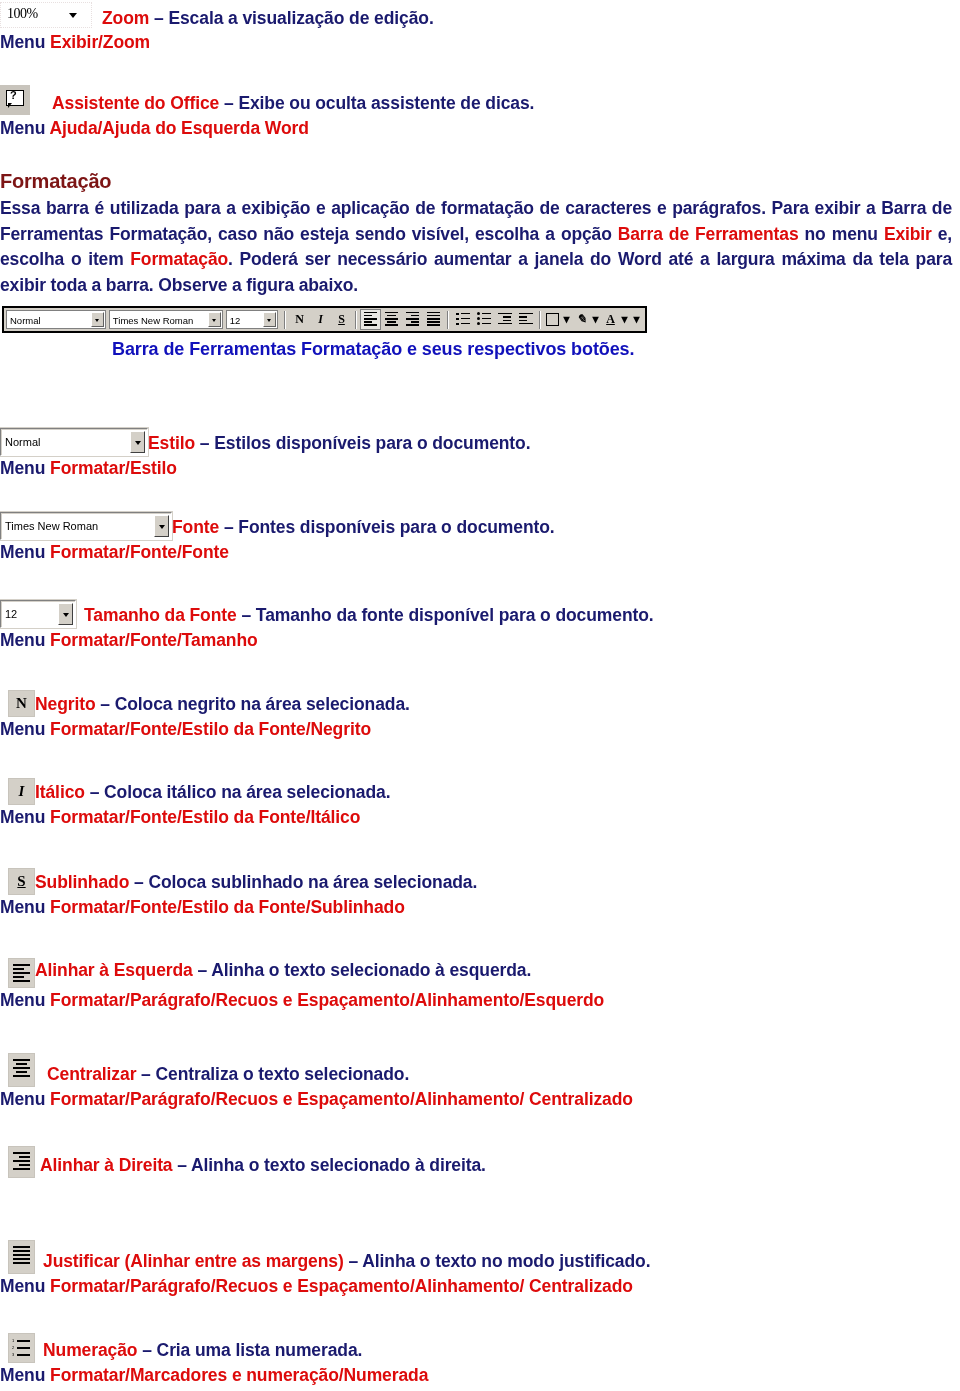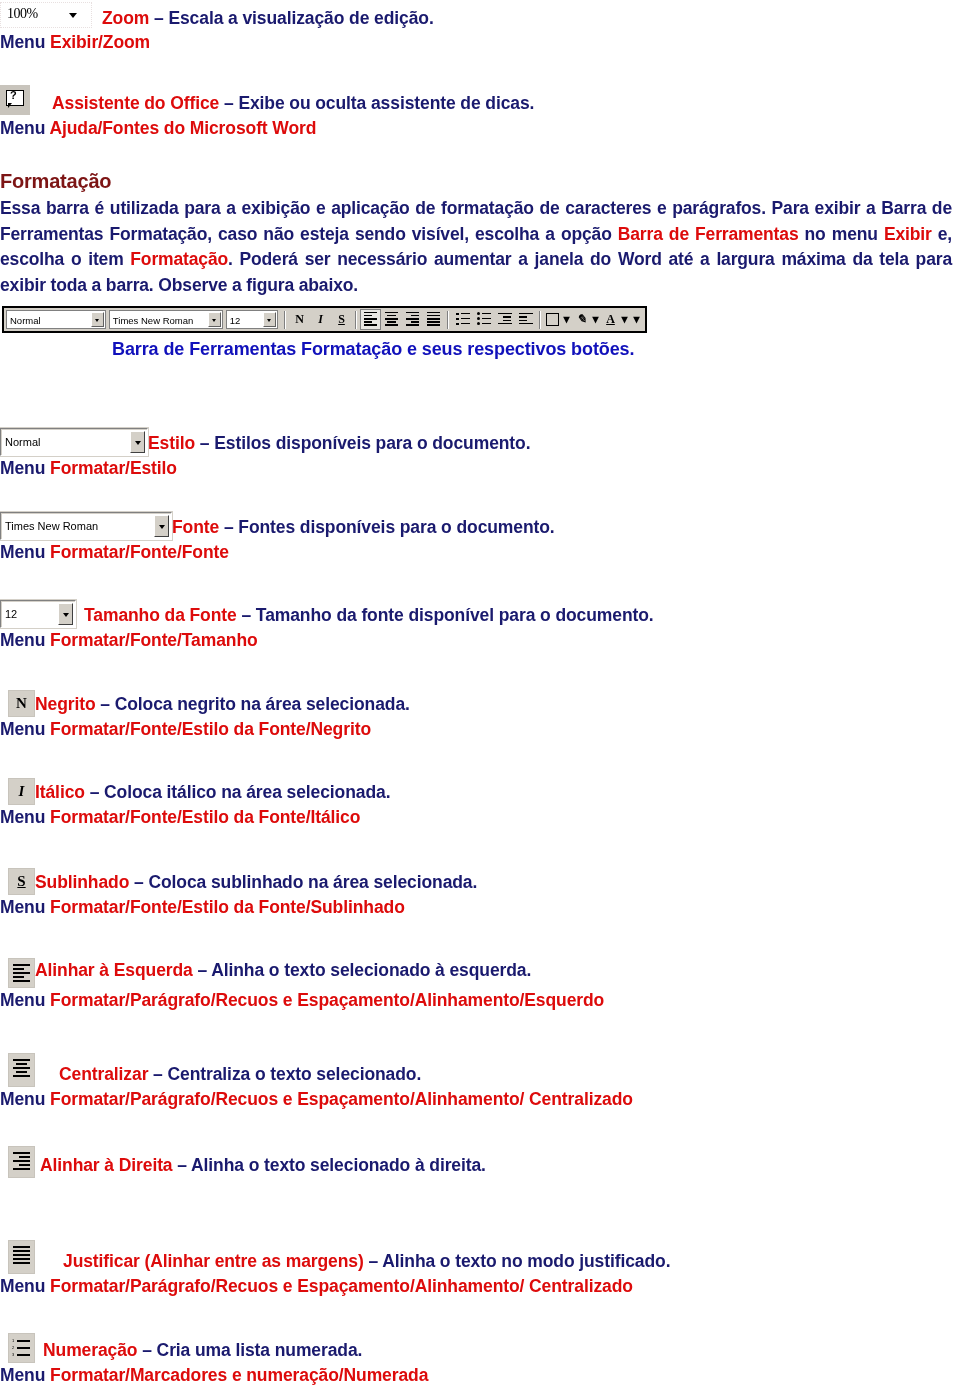--- a/index.html
+++ b/index.html
@@ -375,21 +375,21 @@
     <div style="display:flex; align-items:flex-start;">
       <span class="assistant-icon">
         <span class="bubble"></span>
         <span class="tail"></span>
       </span>
       <span class="desc-line" style="margin-left:22px; padding-top:6px;">
         <span class="red">Assistente do Office</span><span class="navy"> – </span><span class="navy">Exibe ou oculta assistente de dicas.</span>
       </span>
     </div>
     <div class="menu-line" style="margin-top:0px;">
-      <span class="navy">Menu </span><span class="red">Ajuda/Fontes do Microsoft Word</span>
+      <span class="navy">Menu </span><span class="red">Ajuda/Ajuda do Esquerda Word</span>
     </div>
   </div>
 
   <div class="abs" style="left:0px; top:168px; width:955px;">
     <h2 class="section-head">Formatação</h2>
     <p class="body-para" style="margin:2px 0 0 0; width:952px;"><span class="navy">Essa barra é utilizada para a exibição e aplicação de formatação de caracteres e parágrafos. Para exibir a Barra de Ferramentas Formatação, caso não esteja sendo visível, escolha a opção </span><span class="red">Barra de Ferramentas</span><span class="navy"> no menu </span><span class="red">Exibir</span><span class="navy"> e, escolha o item </span><span class="red">Formatação</span><span class="navy">. Poderá ser necessário aumentar a janela do Word até a largura máxima da tela para exibir toda a barra. Observe a figura abaixo.</span></p>
   </div>
 
   <div class="abs" style="left:2px; top:306px;">
     <div class="toolbar-strip">
@@ -631,21 +631,21 @@
     <div style="display:flex; align-items:flex-end;">
       <span class="w-btn" style="margin-left:8px; height:34px;">
         <span class="align-icon center">
             <i></i>
             <i></i>
             <i></i>
             <i></i>
             <i></i>
           </span>
       </span>
-      <span class="desc-line" style="margin-left:24px;">
+      <span class="desc-line" style="margin-left:12px;">
         <span class="red">Centralizar</span><span class="navy"> – </span><span class="navy">Centraliza o texto selecionado.</span>
       </span>
     </div>
     <div class="menu-line">
       <span class="navy">Menu </span><span class="red">Formatar/Parágrafo/Recuos e Espaçamento/Alinhamento/ Centralizado</span>
     </div>
   </div>
 
   <div class="abs" style="left:0px; top:1146px;">
     <div style="display:flex; align-items:flex-end;">
@@ -658,21 +658,21 @@
             <i></i>
           </span>
       </span>
       <span class="desc-line" style="margin-left:5px;">
         <span class="red">Alinhar à Direita</span><span class="navy"> – </span><span class="navy">Alinha o texto selecionado à direita.</span>
       </span>
     </div>
   </div>
 
   <div class="abs" style="left:0px; top:1240px;">
-    <div style="display:flex; align-items:flex-end;gap:20px;">
+    <div style="display:flex; align-items:flex-end;">
       <span class="w-btn" style="margin-left:8px; height:34px;">
         <span class="align-icon justify">
             <i></i>
             <i></i>
             <i></i>
             <i></i>
             <i></i>
           </span>
       </span>
       <span class="desc-line" style="margin-left:8px;">

